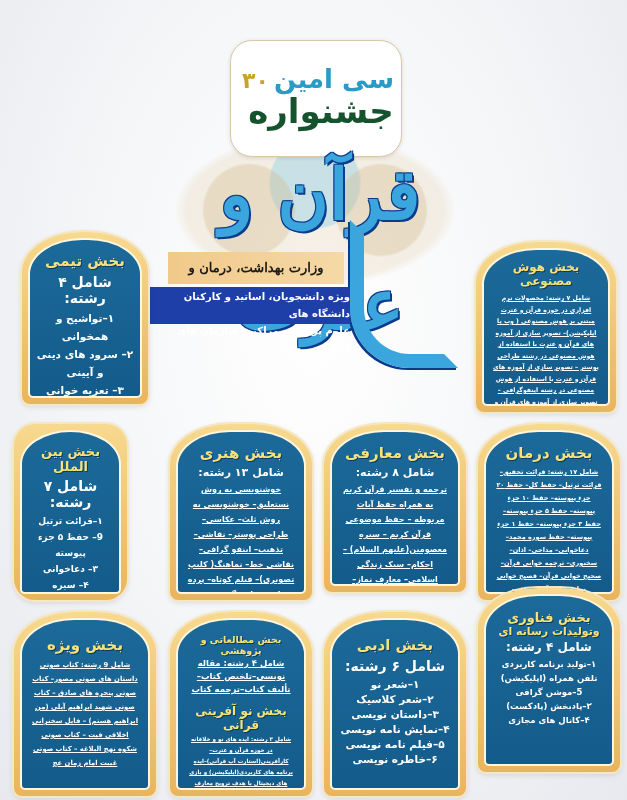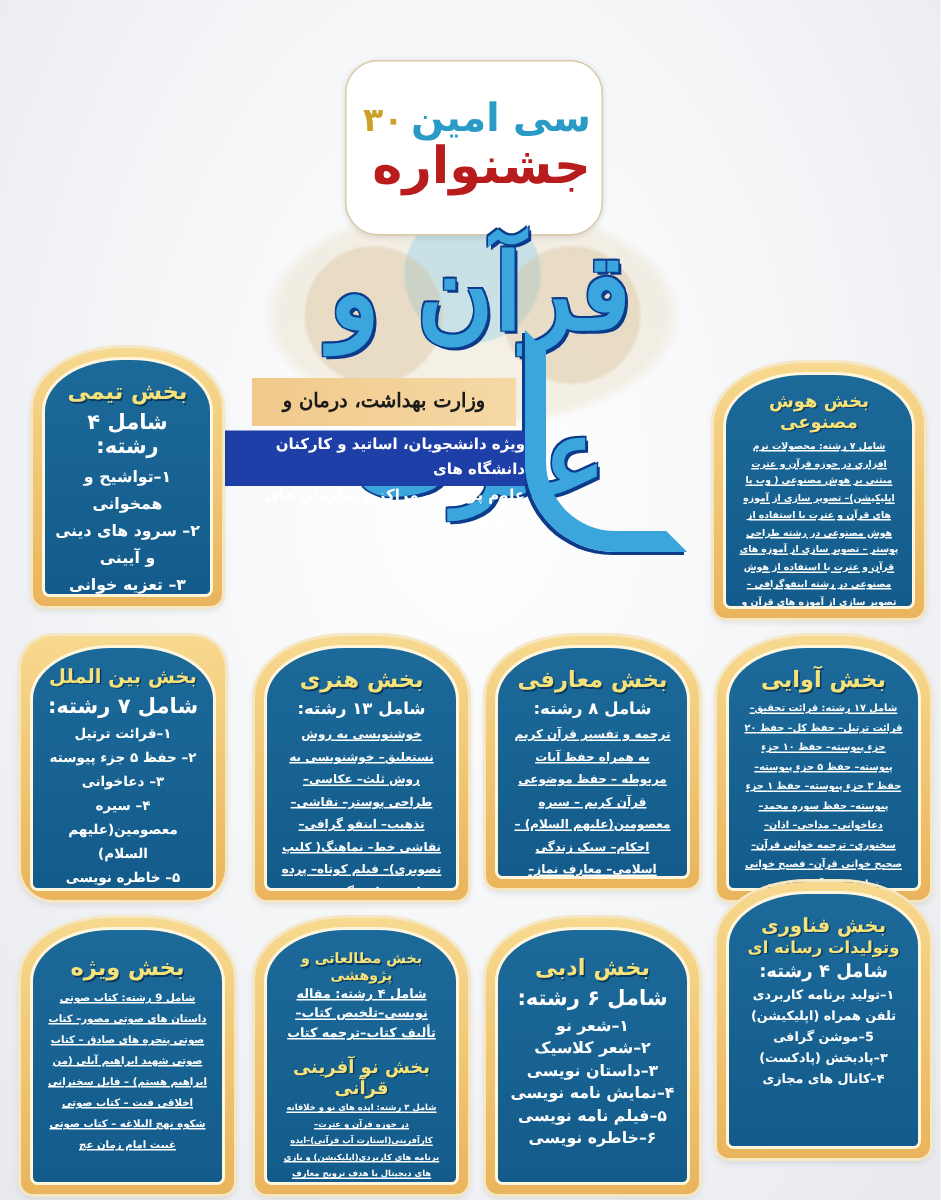--- a/index.html
+++ b/index.html
@@ -10,21 +10,21 @@
     direction: rtl;
   }
   .logo-box {
     position: absolute; left: 230px; top: 40px; width: 170px; height: 115px;
     background: #fff; border: 1px solid #d9c9a6; border-radius: 22px;
     box-shadow: 0 1px 4px rgba(0,0,0,0.12);
     display: flex; flex-direction: column; align-items: center; justify-content: center;
   }
   .logo-line1 { color: #2a9bc7; font-size: 26px; font-weight: bold; line-height: 1; }
   .logo-num { color: #c9a227; font-size: 22px; font-weight: bold; margin-left: 4px; }
-  .logo-line2 { color: #b91c1c; font-size: 34px; font-weight: bold; line-height: 1.1; margin-left: 10px; }
+  .logo-line2 { color: #14532d; font-size: 34px; font-weight: bold; line-height: 1.1; margin-left: 10px; }
   .ornament {
     position: absolute; left: 150px; top: 120px; width: 330px; height: 180px;
     border-radius: 50%;
     background:
       radial-gradient(circle at 30% 50%, rgba(210,185,140,0.35) 0 18%, transparent 19%),
       radial-gradient(circle at 70% 50%, rgba(210,185,140,0.35) 0 18%, transparent 19%),
       radial-gradient(circle at 50% 35%, rgba(120,200,230,0.35) 0 22%, transparent 23%),
       radial-gradient(ellipse at center, rgba(230,215,185,0.35) 0 55%, transparent 60%);
   }
   .calligraphy {
@@ -106,27 +106,27 @@
   </div>
 </div>
 
 <div class="card" style="left:476px; top:242px; width:140px; height:170px;">
   <div class="card-inner" style="padding-top:8px;">
     <div class="card-title" style="font-size:12px;">بخش هوش مصنوعی</div>
     <div class="card-para small" style="font-size:6.2px; line-height:11.5px;">شامل ۷ رشته: محصولات نرم افزاری در حوزه قرآن و عترت مبتنی بر هوش مصنوعی ( وب یا اپلیکیشن)– تصویر سازی از آموزه های قرآن و عترت با استفاده از هوش مصنوعی در رشته طراحی پوستر – تصویر سازی از آموزه های قرآن و عترت با استفاده از هوش مصنوعی در رشته اینفوگرافی – تصویر سازی از آموزه های قرآن و عترت با استفاده از هوش مصنوعی در رشته طراحی لوزر – تصویر سازی از آموزه های قرآن و عترت با استفاده از هوش مصنوعی در رشته نماهنگ (کلیپ) – تصویر سازی از آموزه های قرآن و عترت با استفاده از هوش مصنوعی در رشته موشن گرافی</div>
   </div>
 </div>
 
-<div class="card" style="left:14px; top:424px; width:136px; height:176px;border-radius:21px;">
+<div class="card" style="left:14px; top:424px; width:113px; height:176px;border-radius:21px;">
   <div class="card-inner">
     <div class="card-title" style="font-size:13px;">بخش بین الملل</div>
     <div class="card-sub">شامل ۷ رشته:</div>
     <ul class="card-list" style="font-size:9px; line-height:16px;">
       <li>۱–قرائت ترتیل</li>
-      <li>۲– حفظ ۵ جزء پیوسته</li>
+      <li>9– حفظ ۵ جزء پیوسته</li>
       <li>۳– دعاخوانی</li>
       <li>۴– سیره معصومین(علیهم السلام)</li>
       <li>۵– خاطره نویسی</li>
       <li>۶–طراحی پوستر– عکاسی</li>
     </ul>
   </div>
 </div>
 
 <div class="card" style="left:170px; top:424px; width:142px; height:176px;">
   <div class="card-inner">
@@ -139,21 +139,21 @@
 <div class="card" style="left:324px; top:424px; width:142px; height:168px;">
   <div class="card-inner">
     <div class="card-title">بخش معارفی</div>
     <div class="card-sub" style="font-size:11px;">شامل ۸ رشته:</div>
     <div class="card-para" style="font-size:8px; line-height:15px;">ترجمه و تفسیر قرآن کریم به همراه حفظ آیات مربوطه – حفظ موضوعی قرآن کریم – سیره معصومین(علیهم السلام) – احکام– سبک زندگی اسلامی– معارف نماز– معارف نهج البلاغه – معارف صحیفه سجادیه</div>
   </div>
 </div>
 
 <div class="card" style="left:478px; top:424px; width:142px; height:176px;">
   <div class="card-inner">
-    <div class="card-title">بخش آوایی</div>
+    <div class="card-title">بخش درمان</div>
     <div class="card-para small" style="font-size:6.5px; line-height:13px;">شامل ۱۷ رشته: قرائت تحقیق– قرائت ترتیل– حفظ کل– حفظ ۲۰ جزء پیوسته– حفظ ۱۰ جزء پیوسته– حفظ ۵ جزء پیوسته– حفظ ۳ جزء پیوسته– حفظ ۱ جزء پیوسته– حفظ سوره محمد– دعاخوانی– مداحی– اذان– سخنوری– ترجمه خوانی قرآن– صحیح خوانی قرآن– فصیح خوانی نماز– حفظ آیات منتخب</div>
   </div>
 </div>
 
 <div class="card" style="left:14px; top:612px; width:142px; height:184px;">
   <div class="card-inner" style="padding-top:14px;">
     <div class="card-title">بخش ویژه</div>
     <div class="card-para small" style="font-size:6.8px; line-height:14px;">شامل 9 رشته: کتاب صوتی داستان های صوتی مصور– کتاب صوتی پنجره های صادق – کتاب صوتی شهید ابراهیم آیلی (من ابراهیم هستم) – فایل سخنرانی اخلاقی فیت – کتاب صوتی شکوه نهج البلاغه – کتاب صوتی غیبت امام زمان عج</div>
   </div>
 </div>

